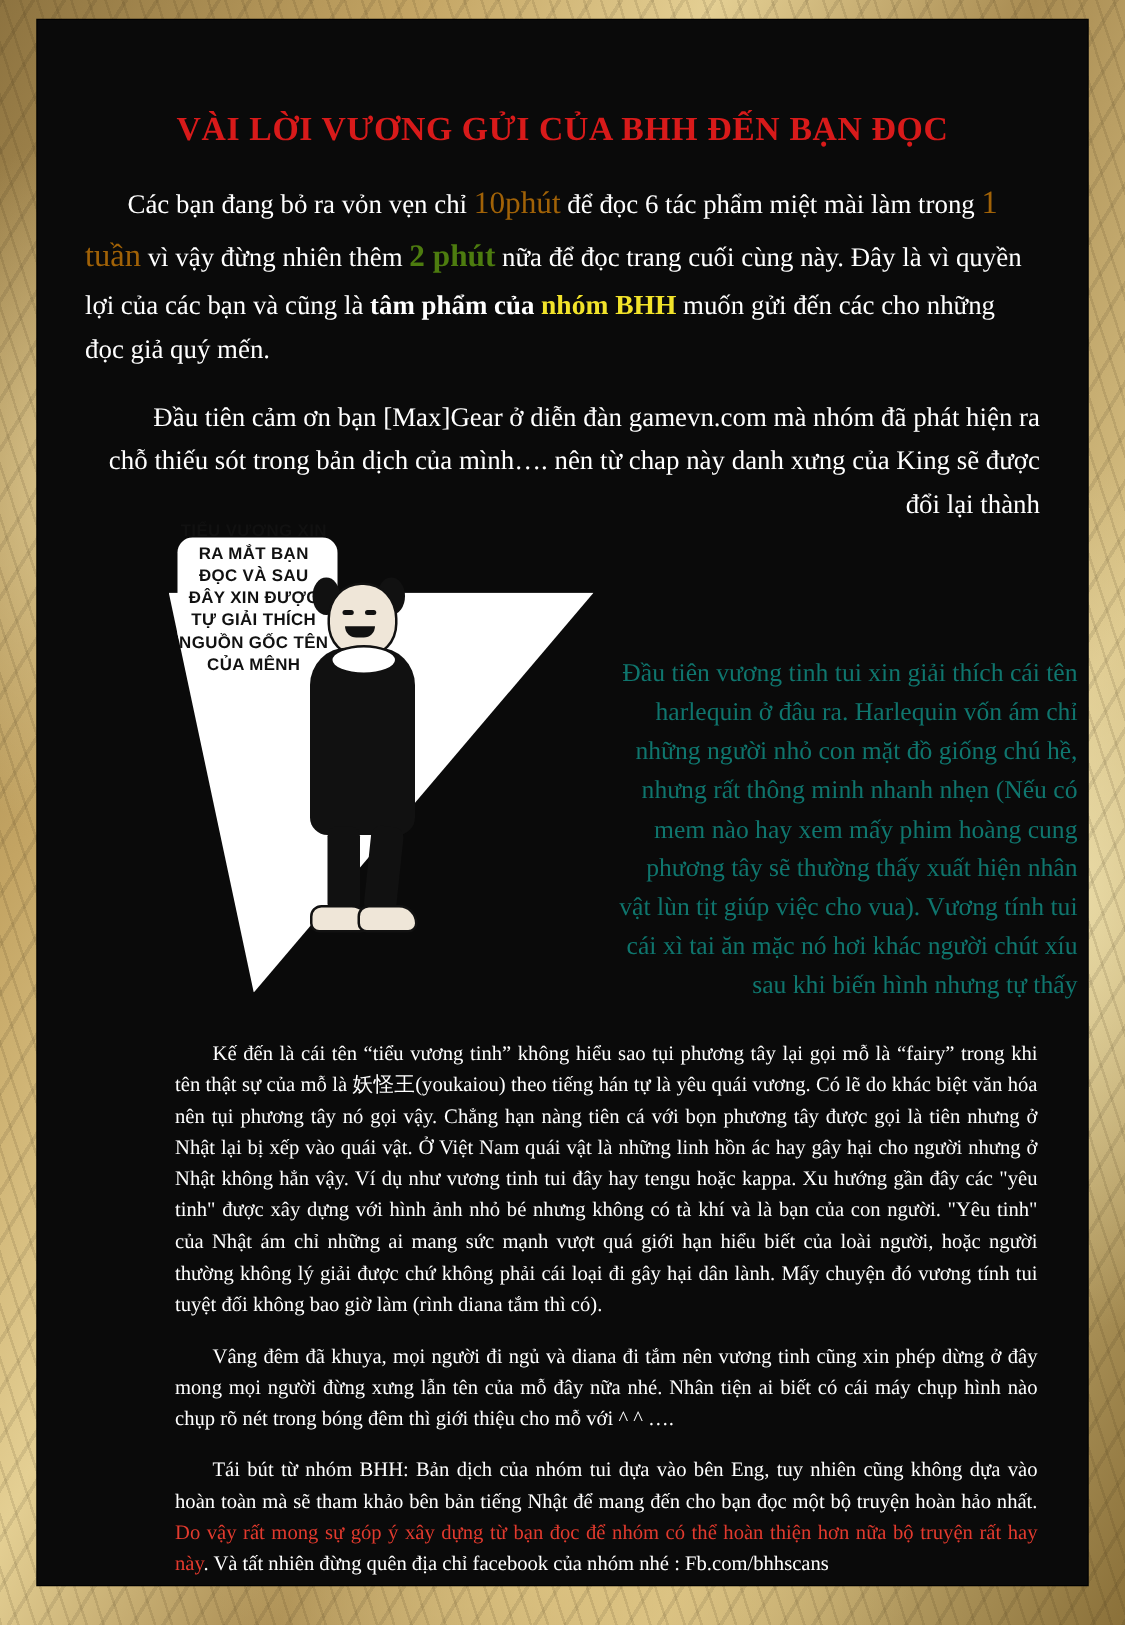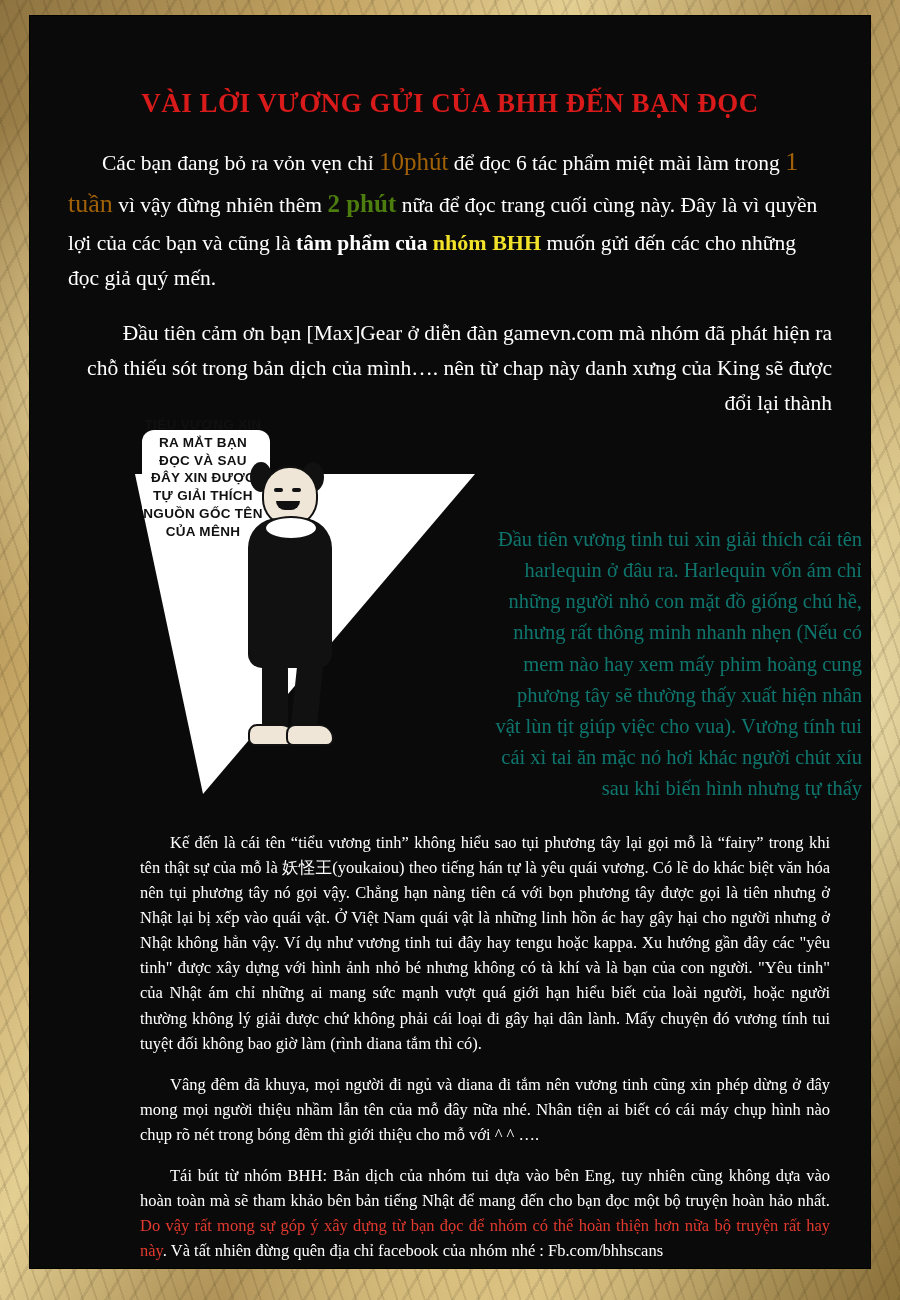--- a/index.html
+++ b/index.html
@@ -253,19 +253,19 @@
       <div class="leg-l"></div>
       <div class="leg-r"></div>
       <div class="shoe-l"></div>
       <div class="shoe-r"></div>
     </div>
 
     <div class="right-para">Đầu tiên vương tinh tui xin giải thích cái tên harlequin ở đâu ra. Harlequin vốn ám chỉ những người nhỏ con mặt đồ giống chú hề, nhưng rất thông minh nhanh nhẹn (Nếu có mem nào hay xem mấy phim hoàng cung phương tây sẽ thường thấy xuất hiện nhân vật lùn tịt giúp việc cho vua). Vương tính tui cái xì tai ăn mặc nó hơi khác người chút xíu sau khi biến hình nhưng tự thấy</div>
 
     <div class="body-block">
       <p>Kế đến là cái tên “tiểu vương tinh” không hiểu sao tụi phương tây lại gọi mỗ là “fairy” trong khi tên thật sự của mỗ là 妖怪王(youkaiou) theo tiếng hán tự là yêu quái vương. Có lẽ do khác biệt văn hóa nên tụi phương tây nó gọi vậy. Chẳng hạn nàng tiên cá với bọn phương tây được gọi là tiên nhưng ở Nhật lại bị xếp vào quái vật. Ở Việt Nam quái vật là những linh hồn ác hay gây hại cho người nhưng ở Nhật không hẳn vậy. Ví dụ như vương tinh tui đây hay tengu hoặc kappa. Xu hướng gần đây các "yêu tinh" được xây dựng với hình ảnh nhỏ bé nhưng không có tà khí và là bạn của con người. "Yêu tinh" của Nhật ám chỉ những ai mang sức mạnh vượt quá giới hạn hiểu biết của loài người, hoặc người thường không lý giải được chứ không phải cái loại đi gây hại dân lành. Mấy chuyện đó vương tính tui tuyệt đối không bao giờ làm (rình diana tắm thì có).</p>
-      <p>Vâng đêm đã khuya, mọi người đi ngủ và diana đi tắm nên vương tinh cũng xin phép dừng ở đây mong mọi người thiệu nhầm lẫn tên của mỗ đây nữa nhé. Nhân tiện ai biết có cái máy chụp hình nào chụp rõ nét trong bóng đêm thì giới thiệu cho mỗ với ^ ^ ….</p>
+      <p>Vâng đêm đã khuya, mọi người đi ngủ và diana đi tắm nên vương tinh cũng xin phép dừng ở đây mong mọi người đừng xưng lẫn tên của mỗ đây nữa nhé. Nhân tiện ai biết có cái máy chụp hình nào chụp rõ nét trong bóng đêm thì giới thiệu cho mỗ với ^ ^ ….</p>
       <p>
         <span>Tái bút từ nhóm BHH: Bản dịch của nhóm tui dựa vào bên Eng, tuy nhiên cũng không dựa vào hoàn toàn mà sẽ tham khảo bên bản tiếng Nhật để mang đến cho bạn đọc một bộ truyện hoàn hảo nhất. </span><span class="red-note">Do vậy rất mong sự góp ý xây dựng từ bạn đọc để nhóm có thể hoàn thiện hơn nữa bộ truyện rất hay này</span><span>. Và tất nhiên đừng quên địa chỉ facebook của nhóm nhé : Fb.com/bhhscans</span>
       </p>
     </div>
   </div>
 </div>
 
 </body></html>

